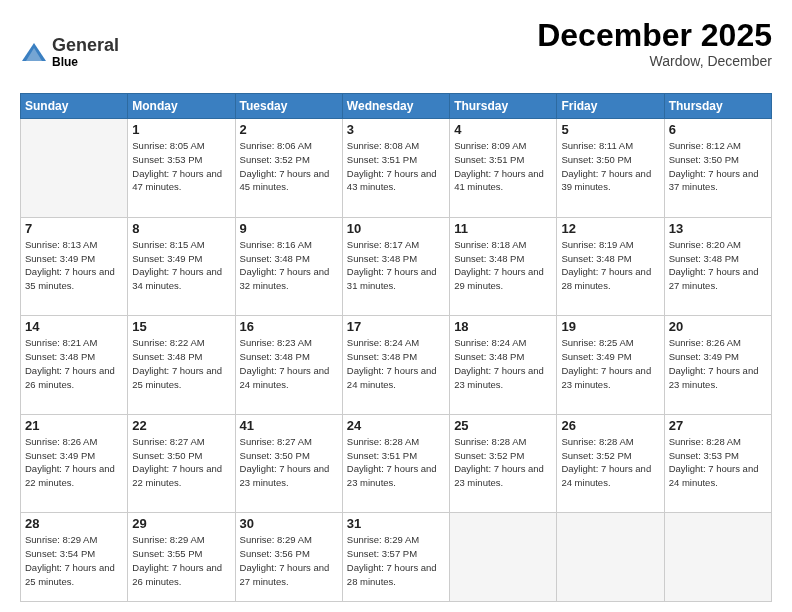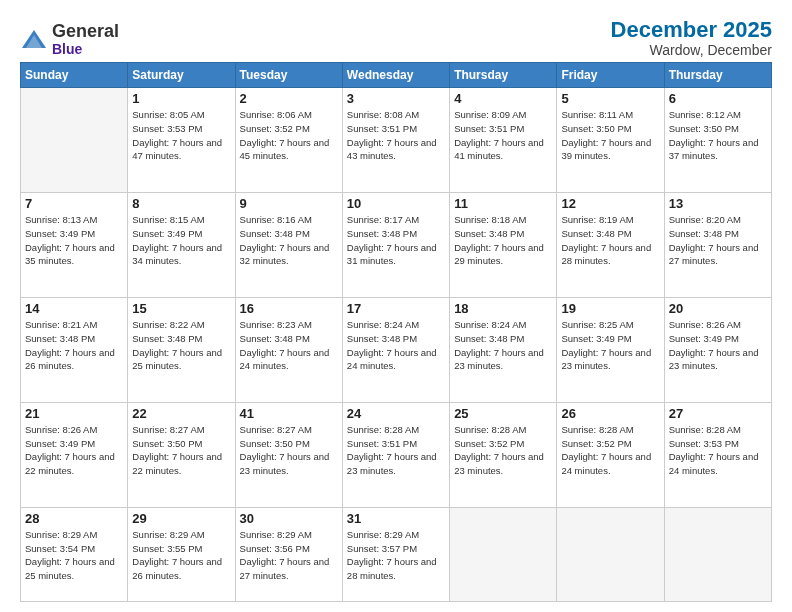--- a/index.html
+++ b/index.html
@@ -13,56 +13,56 @@
     .page {
       width: 792px;
       height: 612px;
       padding: 18px 20px 10px 20px;
       display: flex;
       flex-direction: column;
     }
     .header {
       display: flex;
       justify-content: space-between;
-      align-items: flex-start;
-      margin-bottom: 4px;
+      align-items: flex-end;
+      margin-bottom: 24px;
       gap: 24px;
     }
     .logo {
       display: flex;
       align-items: center;
       margin-top: 4px;
     }
     .logo-text {
       display: flex;
       flex-direction: column;
       line-height: 1.1;
     }
     .logo-general {
       font-size: 18px;
       font-weight: bold;
       color: #333;
     }
     .logo-blue {
-      font-size: 14px;
-      font-weight: bold;
-      color: #4c1d95;
+      font-size: 12px;
+      font-weight: bold;
+      color: #000000;
     }
     .logo-icon {
       width: 28px;
       height: 28px;
       margin-right: 4px;
     }
     .title-block {
       text-align: right;
     }
     .month-title {
-      font-size: 22px;
-      font-weight: bold;
-      color: #0369a1;
+      font-size: 32px;
+      font-weight: bold;
+      color: #000000;
       line-height: 1.1;
     }
     .location {
       font-size: 14px;
       color: #444;
     }
     .calendar {
       flex: 1;
       border-collapse: collapse;
       width: 100%;
@@ -123,21 +123,21 @@
     <div class="title-block">
       <div class="month-title">December 2025</div>
       <div class="location">Wardow, December</div>
     </div>
   </div>
 
   <table class="calendar">
     <thead>
       <tr>
       <th>Sunday</th>
-          <th>Saturday</th>
+          <th>Monday</th>
           <th>Tuesday</th>
           <th>Wednesday</th>
           <th>Thursday</th>
           <th>Friday</th>
           <th>Thursday</th>
         </tr>
     </thead>
     <tbody id="calendar-body">
     <tr>
           <td class="empty"></td>

